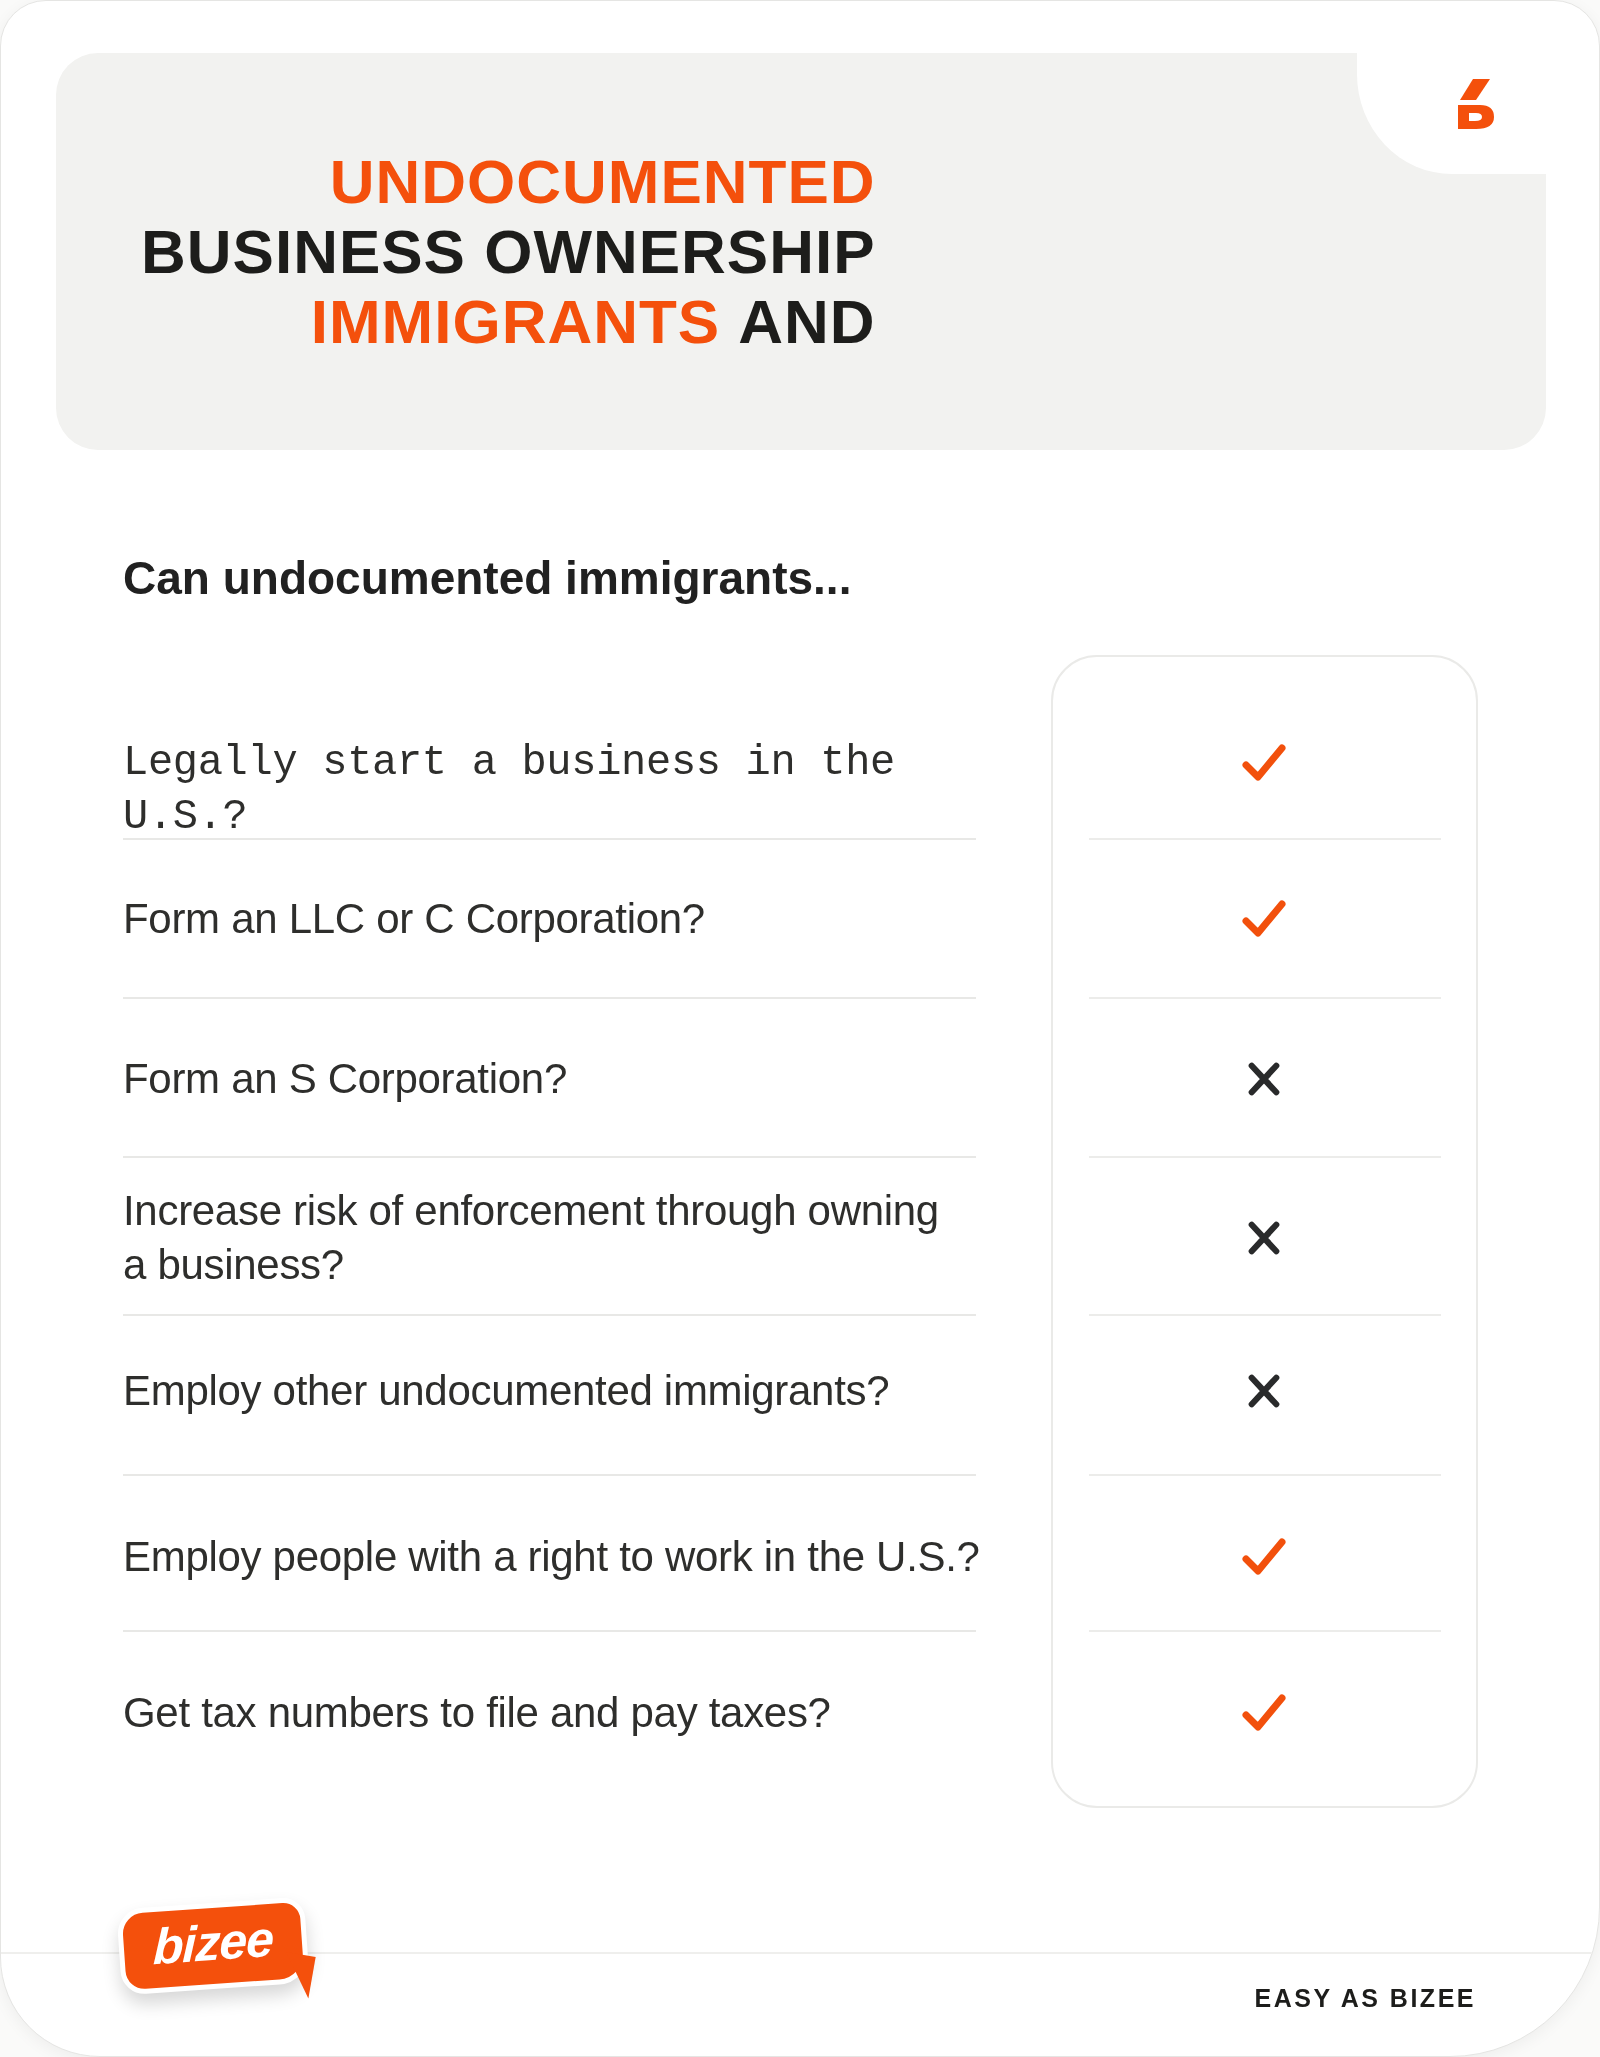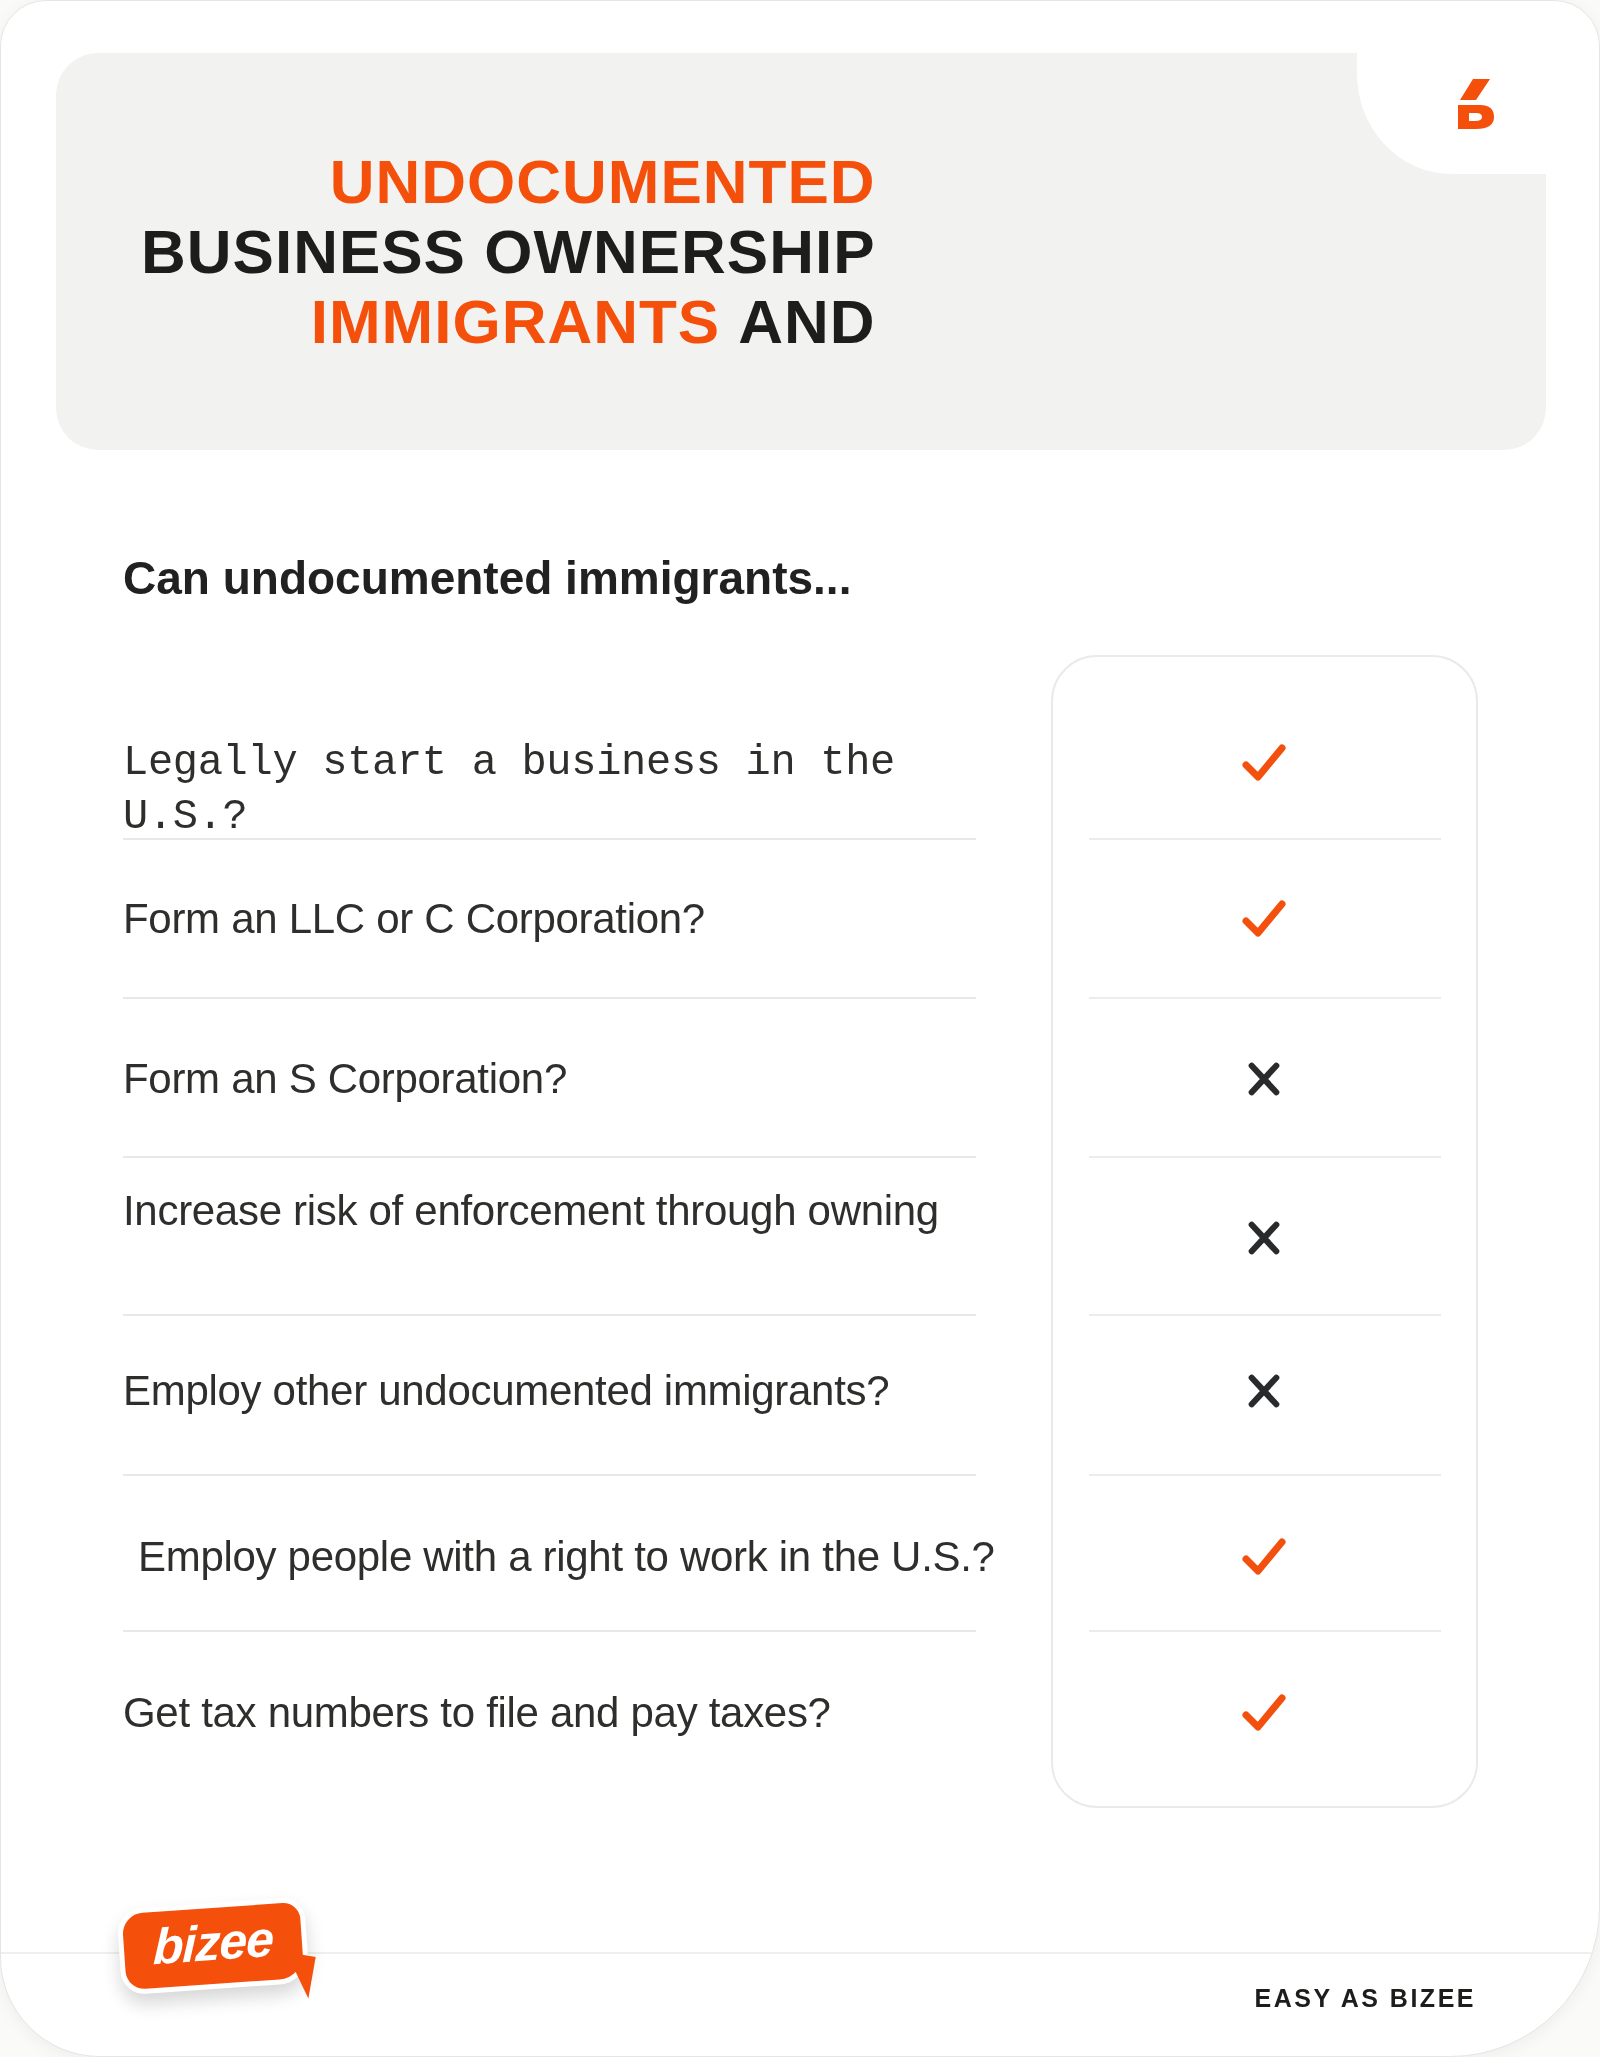--- a/index.html
+++ b/index.html
@@ -115,35 +115,36 @@
       <div class="q-text" style="top: 1051px;">
         <div>Form an S Corporation?</div>
       </div>
       <div class="mark" style="top: 1057px;">
         <svg viewBox="0 0 36 38" width="34" height="36" aria-hidden="true">
           <path d="M5 5 L31 33 M31 5 L5 33" fill="none" stroke="#292A2B" stroke-width="6.5" stroke-linecap="round"></path>
         </svg>
       </div>
       <div class="q-text" style="top: 1183px;">
         <div>Increase risk of enforcement through owning</div>
+        <div>a business?</div>
       </div>
       <div class="mark" style="top: 1216px;">
         <svg viewBox="0 0 36 38" width="34" height="36" aria-hidden="true">
           <path d="M5 5 L31 33 M31 5 L5 33" fill="none" stroke="#292A2B" stroke-width="6.5" stroke-linecap="round"></path>
         </svg>
       </div>
       <div class="q-text" style="top: 1363px;">
         <div>Employ other undocumented immigrants?</div>
       </div>
       <div class="mark" style="top: 1369px;">
         <svg viewBox="0 0 36 38" width="34" height="36" aria-hidden="true">
           <path d="M5 5 L31 33 M31 5 L5 33" fill="none" stroke="#292A2B" stroke-width="6.5" stroke-linecap="round"></path>
         </svg>
       </div>
-      <div class="q-text" style="top: 1529px; margin-left: 15px;">
+      <div class="q-text" style="top: 1529px;">
         <div>Employ people with a right to work in the U.S.?</div>
       </div>
       <div class="mark" style="top: 1535px;">
         <svg viewBox="0 0 44 38" width="44" height="38" aria-hidden="true">
           <path d="M4 21 L16 33 L40 4" fill="none" stroke="#F2500C" stroke-width="7" stroke-linecap="round" stroke-linejoin="round"></path>
         </svg>
       </div>
       <div class="q-text" style="top: 1685px;">
         <div>Get tax numbers to file and pay taxes?</div>
       </div>

